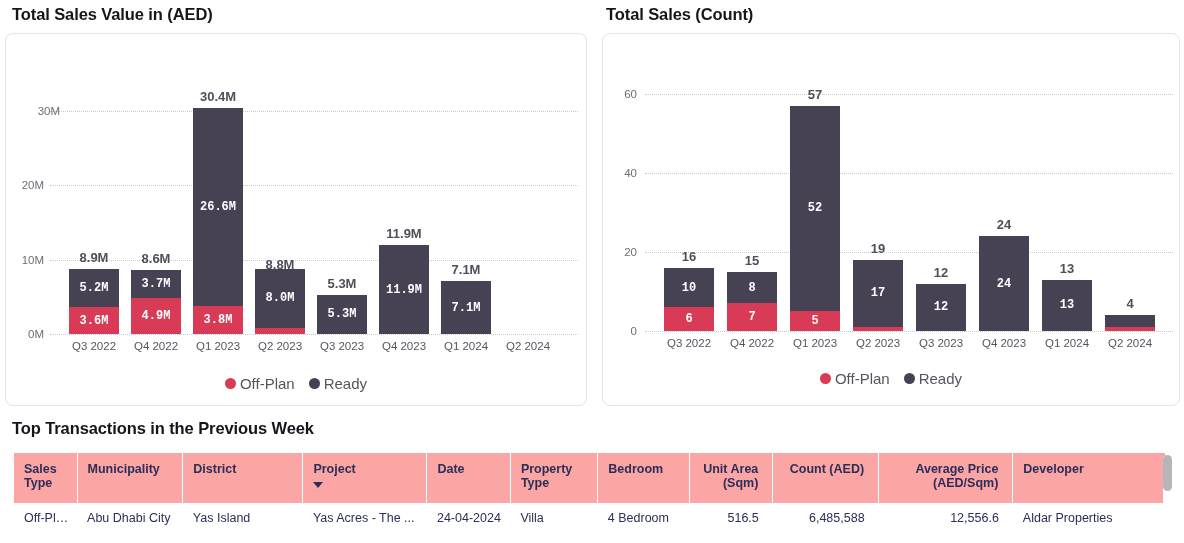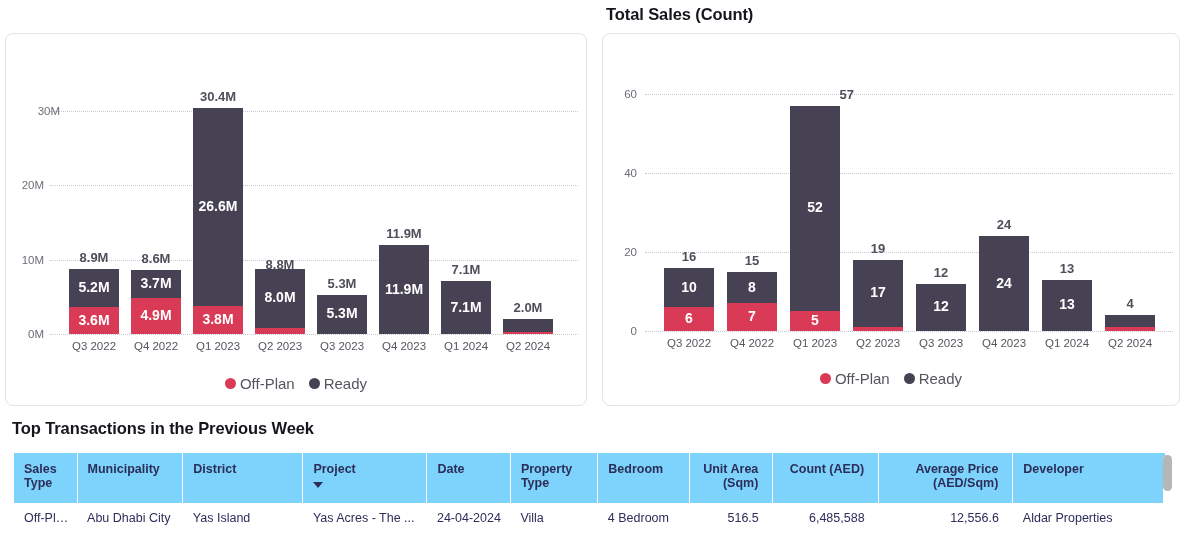--- a/index.html
+++ b/index.html
@@ -55,24 +55,25 @@
   
   .barcol { position: absolute; bottom: 0; }
   .seg { position: absolute; left: 0; width: 100%; }
   .seg.ready  { background: #474154; }
   .seg.offplan{ background: #d93a55; }
 
   .seg-label {
     position: absolute;
     left: 0; right: 0;
     text-align: center;
-    font-size: 14px;
+    font-size: 12px;
     font-weight: bold;
     color: #ffffff;
     white-space: nowrap;
+    font-family: Liberation Mono, monospace;
   }
   .total-label {
     position: absolute;
     left: -14px; right: -14px;
     text-align: center;
     font-size: 13px;
     font-weight: bold;
     color: #4f4f5c;
     white-space: nowrap;
   }
@@ -105,21 +106,21 @@
     overflow: hidden;
     box-sizing: border-box;
   }
   table.tx {
     border-collapse: collapse;
     table-layout: fixed;
     width: 1152px;
     font-size: 12.5px;
   }
   table.tx thead th {
-    background: #7dd3fc;
+    background: #fca5a5;
     color: #2b2e58;
     font-weight: bold;
     font-size: 12.5px;
     text-align: left;
     vertical-align: top;
     padding: 9px 8px 9px 10px;
     height: 50px;
     box-sizing: border-box;
     border-right: 1px solid #ffffff;
     position: relative;
@@ -157,20 +158,21 @@
     width: 9px;
     border-radius: 5px;
     background: #b6b6b6;
   }
 </style>
 </head>
 <body>
 
 <div id="root">
 
+  <div class="section-title" style="left:12px; top:5px;">Total Sales Value in (AED)</div>
 
   <div class="card" style="left:5px; top:33px; width:582px; height:373px;">
     <div class="plot" id="plot-left" style="left:0; top:0; right:0; bottom:0;">
         <div class="gridline" style="left: 44px; width: 528px; top: 300px;"></div>
         <div class="ytick" style="left: 4px; width: 34px; top: 300px;">0M</div>
         <div class="gridline" style="left: 44px; width: 528px; top: 225.588px;"></div>
         <div class="ytick" style="left: 4px; width: 34px; top: 225.588px;">10M</div>
         <div class="gridline" style="left: 44px; width: 528px; top: 151.176px;"></div>
         <div class="ytick" style="left: 4px; width: 34px; top: 151.176px;">20M</div>
         <div class="gridline" style="left: 44px; width: 528px; top: 76.7647px;"></div>
@@ -217,25 +219,20 @@
           <div class="seg-label" style="bottom: 37.275px;">11.9M</div>
           <div class="total-label" style="bottom: 92.55px;">11.9M</div>
         </div>
         <div class="xtick" style="left: 363px; width: 70px; top: 306px;">Q4 2023</div>
         <div class="barcol" style="left: 435px; width: 50px; top: 0px; height: 300px;">
           <div class="seg ready" style="bottom: 0px; height: 52.8324px;"></div>
           <div class="seg-label" style="bottom: 19.4162px;">7.1M</div>
           <div class="total-label" style="bottom: 56.8324px;">7.1M</div>
         </div>
         <div class="xtick" style="left: 425px; width: 70px; top: 306px;">Q1 2024</div>
-        <div class="barcol" style="left: 497px; width: 50px; top: 0px; height: 300px;">
-          <div class="seg offplan" style="bottom: 0px; height: 1.86029px;"></div>
-          <div class="seg ready" style="bottom: 1.86029px; height: 13.0221px;"></div>
-          <div class="total-label" style="bottom: 18.8824px;">2.0M</div>
-        </div>
         <div class="xtick" style="left: 487px; width: 70px; top: 306px;">Q2 2024</div>
         <div class="legend" style="top: 341px;">
           <div class="legend-item">
             <span class="legend-dot" style="background: rgb(217, 58, 85);"></span>
             <span class="legend-text">Off-Plan</span>
           </div>
           <div class="legend-item">
             <span class="legend-dot" style="background: rgb(71, 65, 84);"></span>
             <span class="legend-text">Ready</span>
           </div>
@@ -269,21 +266,21 @@
           <div class="seg ready" style="bottom: 27.6818px; height: 31.6364px;"></div>
           <div class="seg-label" style="bottom: 36.5px;">8</div>
           <div class="total-label" style="bottom: 63.3182px;">15</div>
         </div>
         <div class="xtick" style="left: 114px; width: 70px; top: 303px;">Q4 2022</div>
         <div class="barcol" style="left: 187px; width: 50px; top: 0px; height: 297px;">
           <div class="seg offplan" style="bottom: 0px; height: 19.7727px;"></div>
           <div class="seg-label" style="bottom: 2.88636px;">5</div>
           <div class="seg ready" style="bottom: 19.7727px; height: 205.636px;"></div>
           <div class="seg-label" style="bottom: 115.591px;">52</div>
-          <div class="total-label" style="bottom: 229.409px; text-align: right;">57</div>
+          <div class="total-label" style="bottom: 229.409px;">57</div>
         </div>
         <div class="xtick" style="left: 177px; width: 70px; top: 303px;">Q1 2023</div>
         <div class="barcol" style="left: 250px; width: 50px; top: 0px; height: 297px;">
           <div class="seg offplan" style="bottom: 0px; height: 3.95455px;"></div>
           <div class="seg ready" style="bottom: 3.95455px; height: 67.2273px;"></div>
           <div class="seg-label" style="bottom: 30.5682px;">17</div>
           <div class="total-label" style="bottom: 75.1818px;">19</div>
         </div>
         <div class="xtick" style="left: 240px; width: 70px; top: 303px;">Q2 2023</div>
         <div class="barcol" style="left: 313px; width: 50px; top: 0px; height: 297px;">

